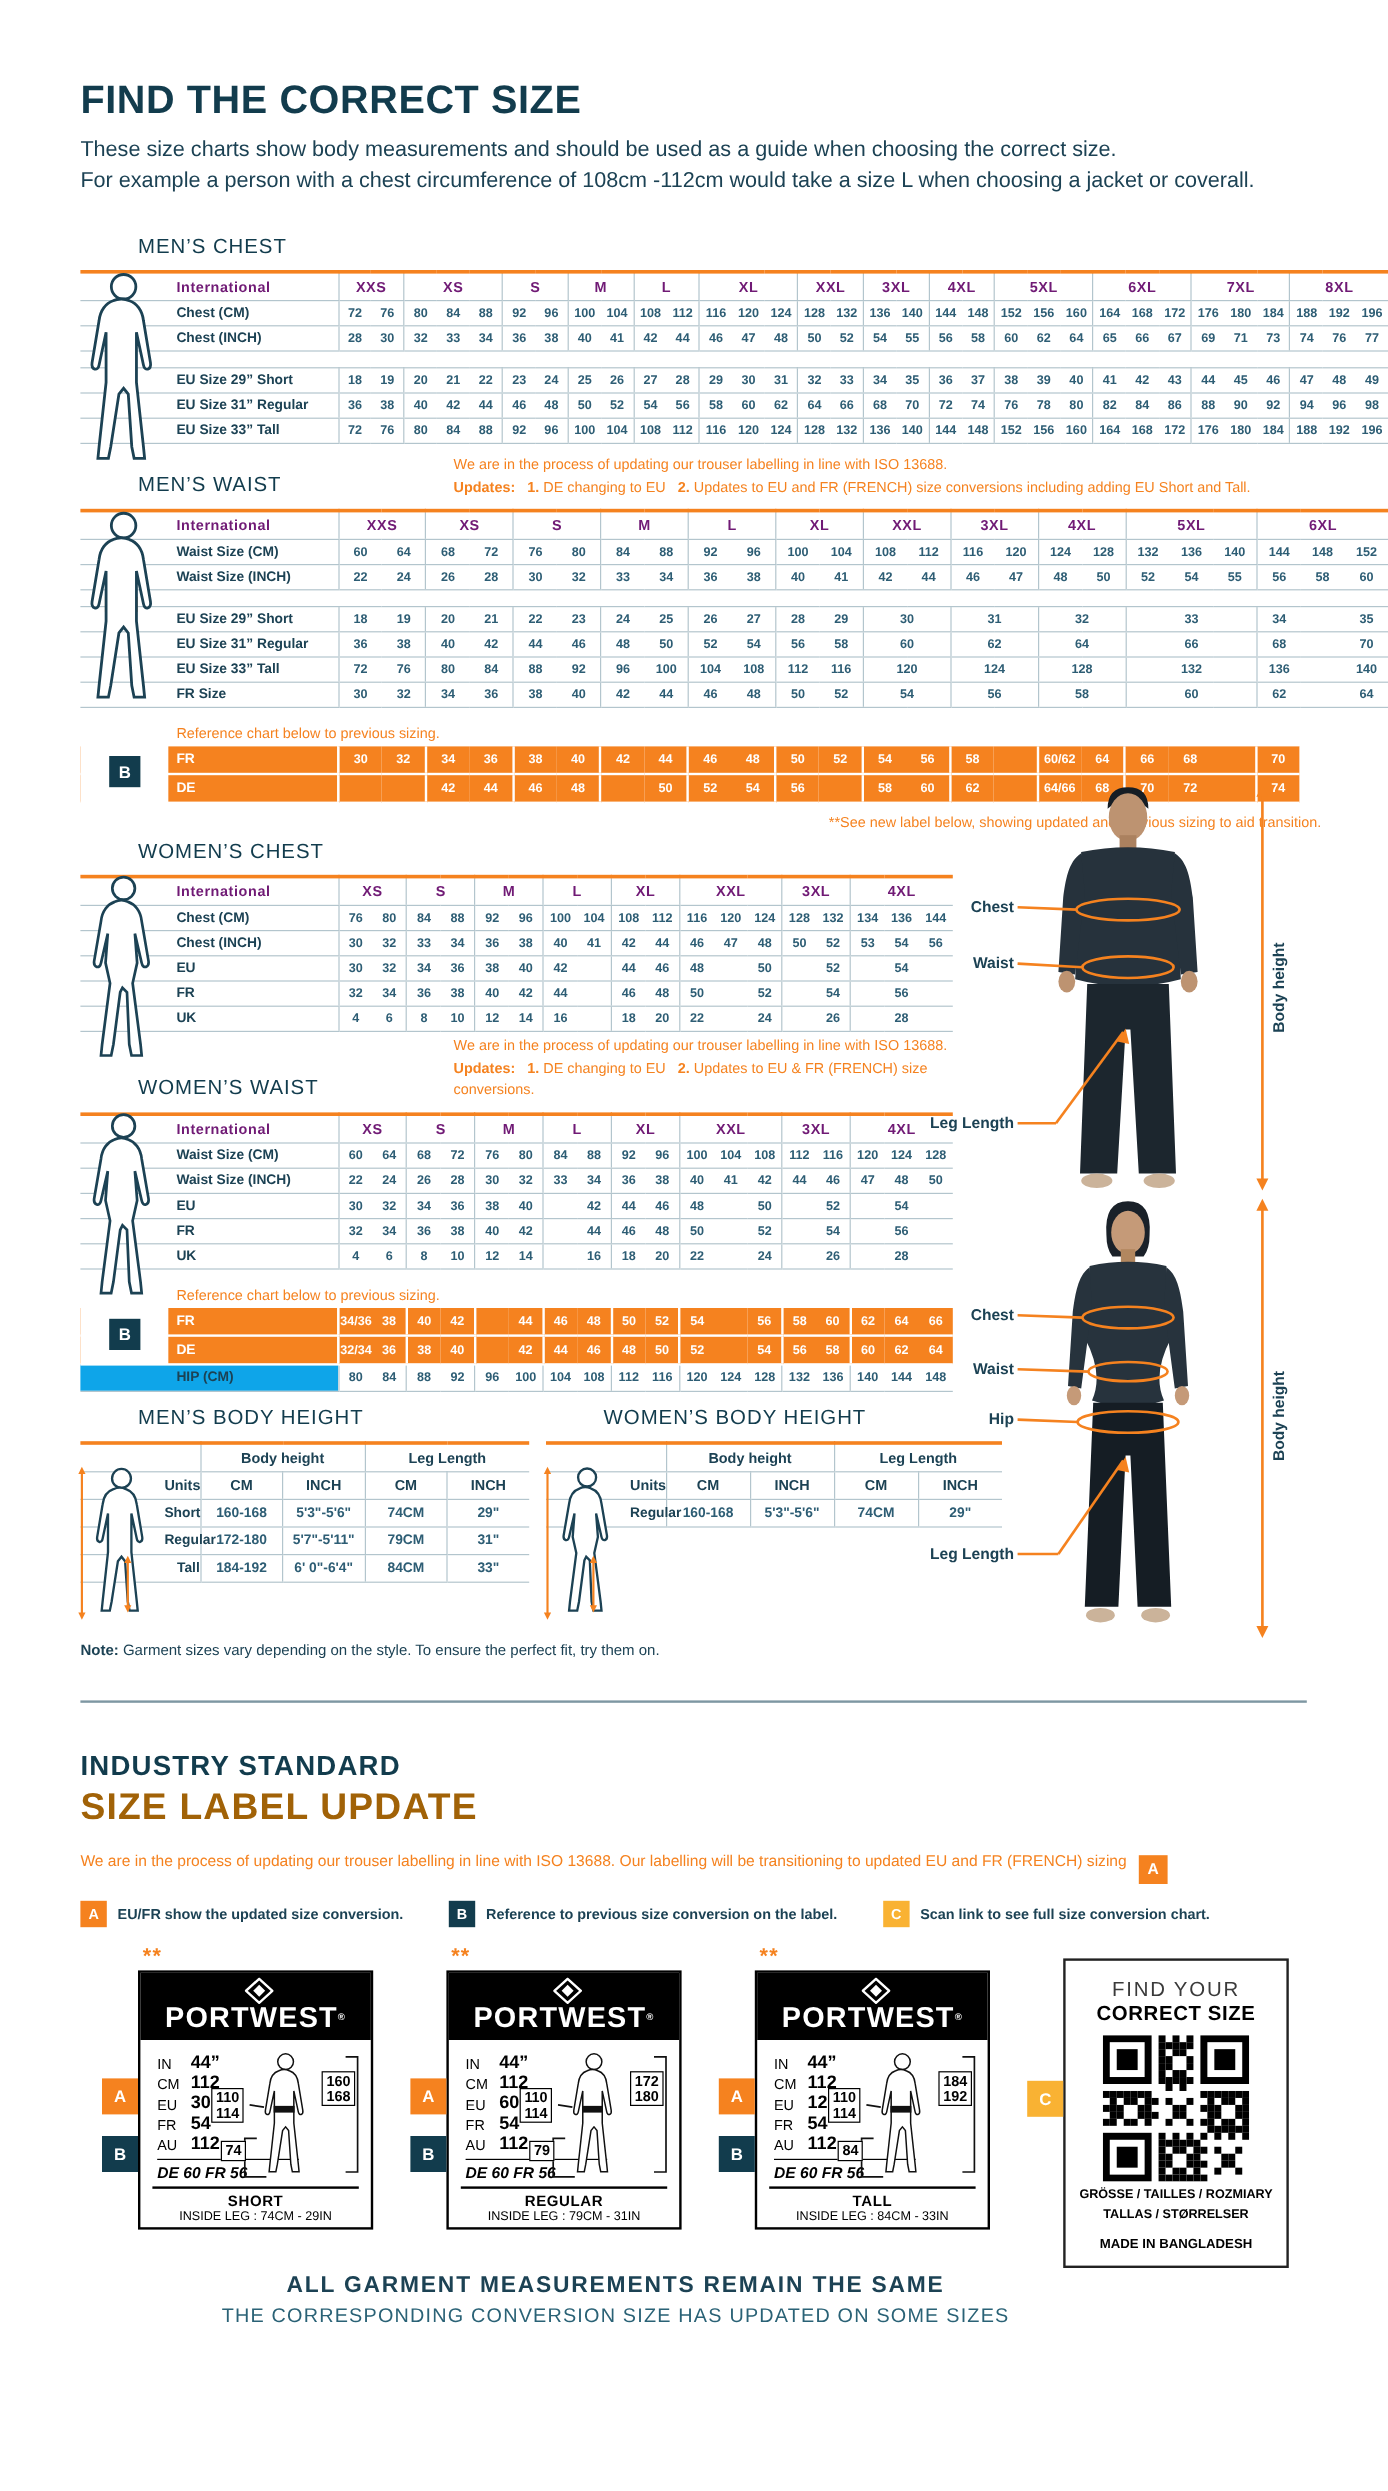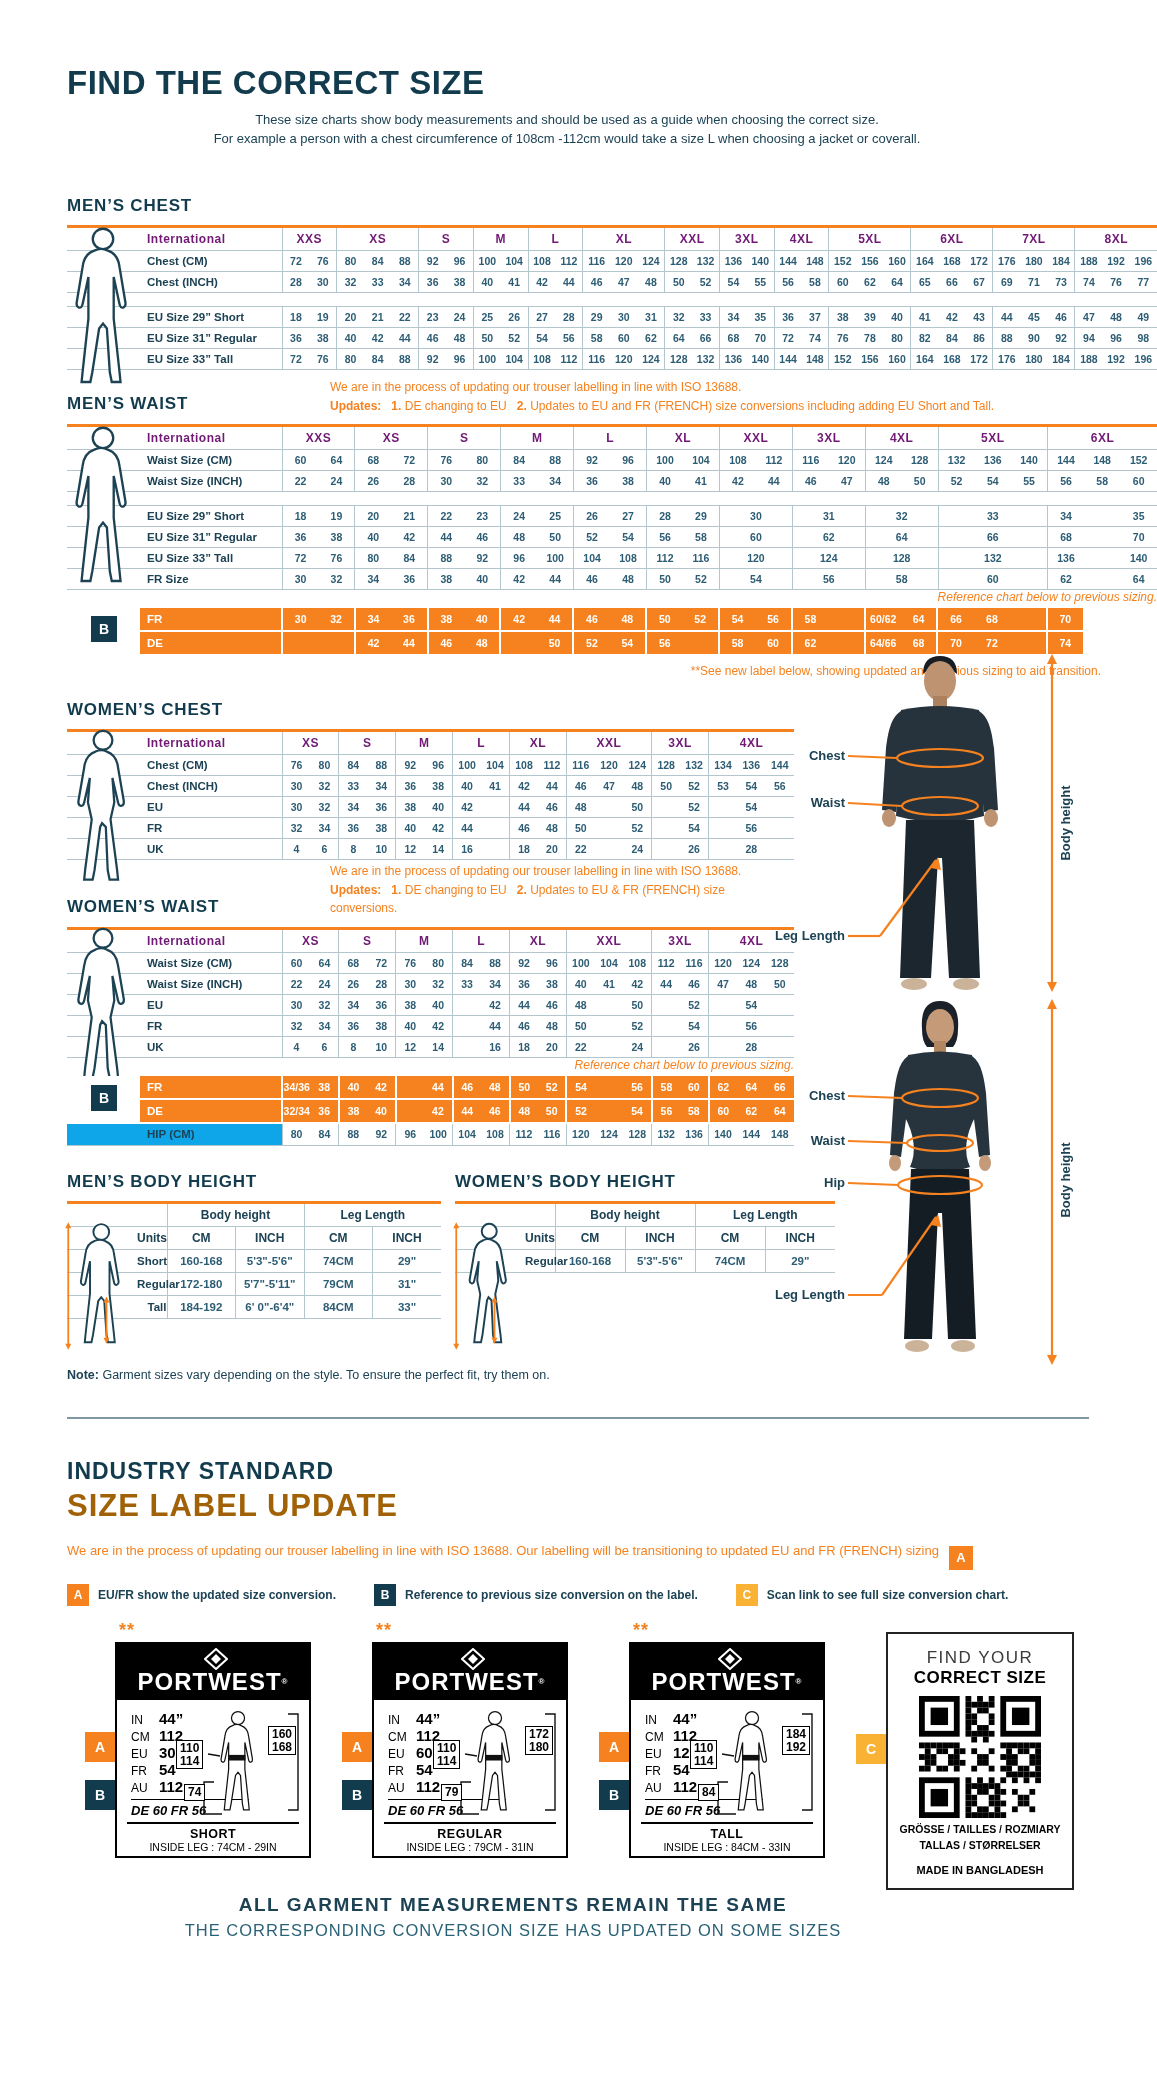--- a/index.html
+++ b/index.html
@@ -1,22 +1,22 @@
 <!DOCTYPE html>
 <html><head>
 <meta charset="utf-8">
 <style>
   html,body{margin:0;padding:0;background:#fff;font-family:"Liberation Sans",sans-serif;}
   #page{position:relative;width:1157px;height:2076px;background:#fff;overflow:hidden;}
   .abs{position:absolute;}
 
   
   .h1{font-size:33px;font-weight:bold;color:#123c4d;letter-spacing:.5px;}
-  .intro{font-size:13px;color:#1c4254;line-height:1.45;margin-top:9px;text-align:center;}
-  .stitle{font-size:17px;font-weight:bold;color:#123c4d;letter-spacing:.8px;}
+  .intro{font-size:18px;color:#1c4254;line-height:1.45;margin-top:9px;}
+  .stitle{font-size:17px;font-weight:normal;color:#123c4d;letter-spacing:.8px;margin-left:48px;}
 
   
   .tblwrap{position:relative;margin-top:9px;}
   table.sz{border-collapse:collapse;table-layout:fixed;width:100%;border-top:3px solid #f5821f;}
   .sz td{height:20px;text-align:center;font-size:10.5px;font-weight:bold;color:#2d5d74;
          border-bottom:1px solid #b3c5cd;padding:0;}
   .sz td.lbl{text-align:left;padding-left:80px;font-size:11.5px;color:#1c4254;}
   .sz tr.hdr td{font-size:12px;color:#701a75;letter-spacing:.5px;height:22px;}
   .sz td.gs{border-left:1px solid #b3c5cd;}
   .sz tr.gaprow td{height:13px;border-bottom:1px solid #b3c5cd;}
@@ -29,21 +29,21 @@
           background:linear-gradient(90deg,#fff 0 73px,#f5821f 73px);}
   .osz td.nofill{background:#fff;border:none;}
   .osz tr.wrow td{background:#fff;color:#2d5d74;border-bottom:1px solid #b3c5cd;height:21px;}
   .osz tr.wrow td.gs{border-left:1px solid #b3c5cd;}
   .osz tr.wrow td.lbl{background:#0ea5e9;color:#1c4254;}
 
   .upd{font-size:12px;color:#f5821f;line-height:1.55;}
   .upd b{font-weight:bold;}
   .secthead{display:flex;align-items:flex-end;}
   .secthead .stitle{width:263px;flex:none;align-self:flex-end;padding-bottom:1px;}
-  .refnote{font-style:italic;color:#f5821f;font-size:12px;margin:0 0 4px 80px;text-align:right;}
+  .refnote{color:#f5821f;font-size:12px;margin:14px 0 4px 80px;}
   .footnote{color:#f5821f;font-size:12px;text-align:right;padding-right:56px;margin-top:8px;}
   .bbadge{position:absolute;width:26px;height:26px;display:flex;align-items:center;justify-content:center;
           background:#123c4d;color:#fff;font-weight:bold;font-size:14px;}
 
   
   .figicon{position:absolute;left:0;top:6;}
 
   
   table.bh{border-collapse:collapse;table-layout:fixed;width:100%;border-top:3px solid #f5821f;}
   .bh td{height:22px;border-left:1px solid #b3c5cd;border-bottom:1px solid #b3c5cd;

